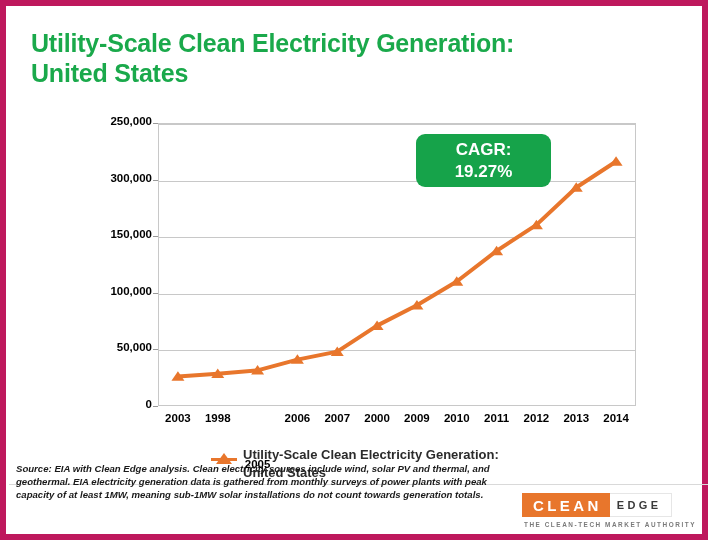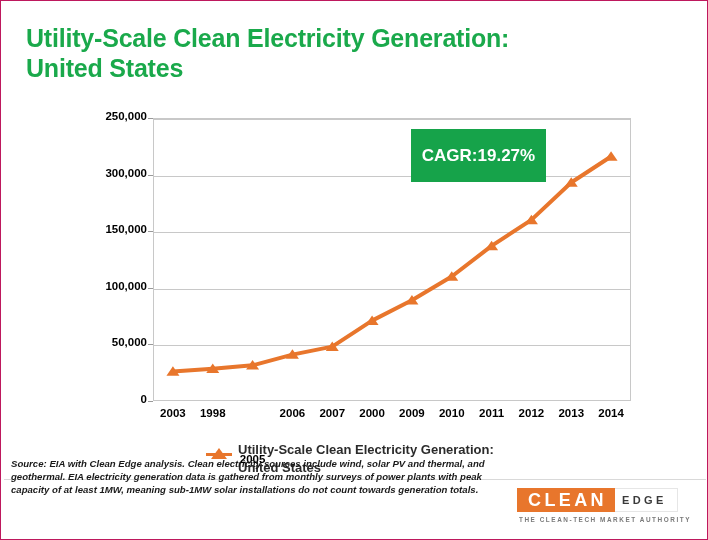--- a/index.html
+++ b/index.html
@@ -5,21 +5,21 @@
   html,body{margin:0;padding:0;}
   body{
     width:708px;height:540px;overflow:hidden;
     background:#ffffff;
     font-family:"Liberation Sans", sans-serif;
   }
   #slide{
     position:relative;
     width:708px;height:540px;
     box-sizing:border-box;
-    border:1px solid #be185d;
+    border:6px solid #be185d;
     background:#ffffff;
     text-decoration:underline;
   }
   
   #title{
     position:absolute;left:25px;top:22px;width:640px;
     color:#1aa94b;
     font-size:25px;
     font-weight:bold;
     line-height:30px;
@@ -78,26 +78,27 @@
     overflow:visible;
   }
   
   #cagr-box{
     position:absolute;
     left:410px;top:128px;
     width:135px;height:53px;
     background:#16a34a;
     color:#ffffff;
     display:flex;
-    flex-direction:row;
+    flex-direction:column;
     align-items:center;
     justify-content:center;
     font-size:17px;
     font-weight:bold;
     line-height:22px;
+    border-radius:9px;
   }
   
   #legend{
     position:absolute;
     left:205px;top:440px;
     width:420px;
     display:flex;
     align-items:flex-start;
     gap:6px;
   }
@@ -132,21 +133,21 @@
     width:176px;
   }
   #logo-row{
     display:flex;
     height:24px;
     align-items:stretch;
   }
   #logo-clean{
     background:#e8762c;
     color:#ffffff;
-    font-size:18px;
+    font-size:15px;
     font-weight:bold;
     letter-spacing:3.4px;
     padding:0 8px 0 11px;
     display:flex;align-items:center;
   }
   #logo-edge{
     background:#ffffff;
     color:#3a3a3a;
     font-size:11px;
     font-weight:bold;

